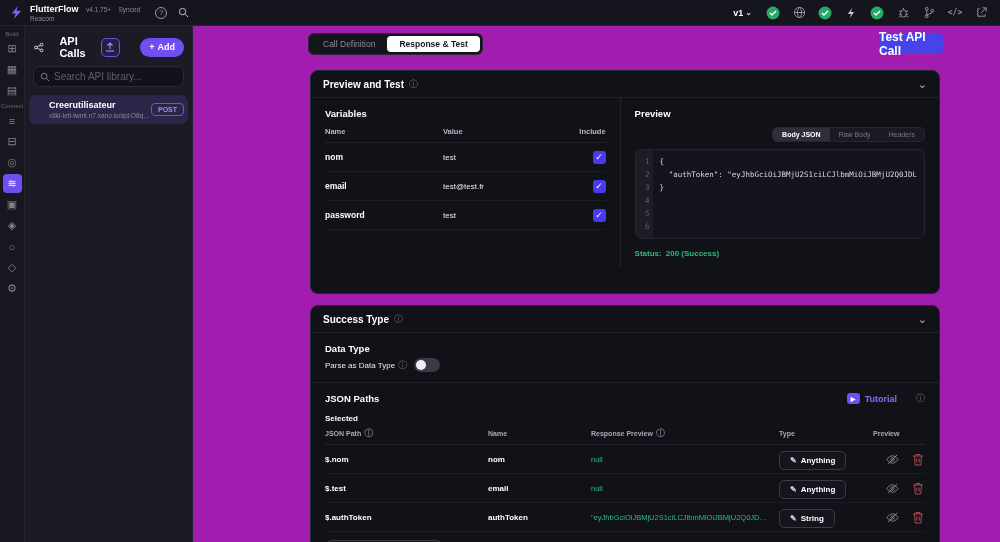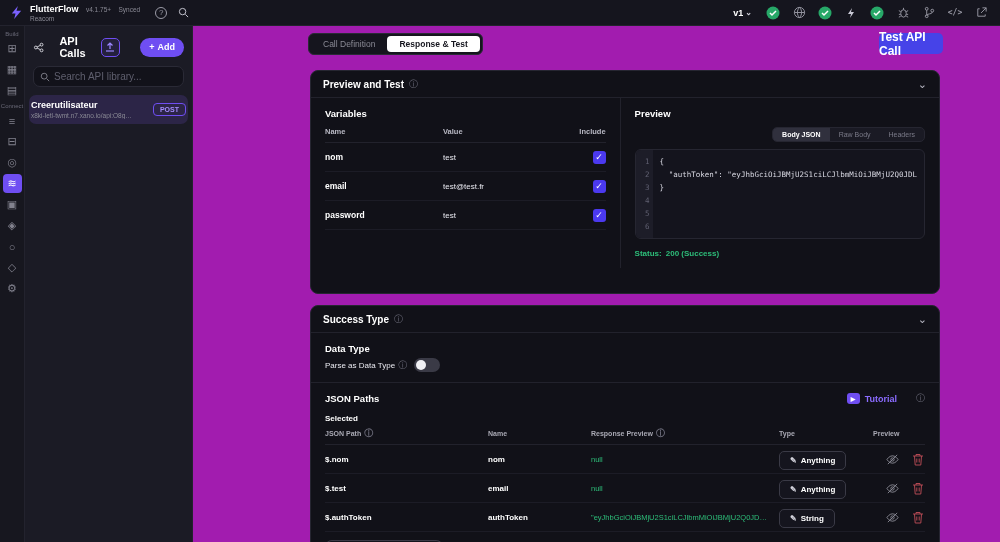--- a/index.html
+++ b/index.html
@@ -27,21 +27,21 @@
 
   
   .panel{position:absolute;left:25px;top:26px;width:168px;bottom:0;background:#1b1b25;border-right:1px solid #23232e}
   .panel-header{display:flex;align-items:center;padding:9px 8px 7px 8px;gap:15px}
   .panel-title{font-size:11px;font-weight:bold;color:#fff;flex:1}
   .upload-btn{width:22px;height:19px;border:1px solid #6f4ef2;border-radius:5px;background:rgba(111,78,242,.12);display:flex;align-items:center;justify-content:center;cursor:pointer}
   .add-btn{height:19px;background:#6f4ef2;border-radius:11px;display:flex;align-items:center;gap:3px;padding:0 9px;color:#fff;font-size:9px;font-weight:bold;margin-left:5px;cursor:pointer}
   .search-box{margin:0 8px 8px 8px;height:21px;background:#12121a;border:1px solid #2a2a36;border-radius:7px;display:flex;align-items:center;padding:0 6px;gap:4px}
   .search-box input{background:transparent;border:none;outline:none;color:#d5d5de;font-size:10px;width:120px;font-family:"Liberation Sans",sans-serif}
   .search-box input::placeholder{color:#5f5f6e}
-  .api-item{margin:2px 4px;padding:5px 2px;border-radius:7px;display:flex;align-items:center;justify-content:space-between;cursor:pointer}
+  .api-item{margin:2px 4px;padding:5px 20px;border-radius:7px;display:flex;align-items:center;justify-content:space-between;cursor:pointer}
   .api-item.selected{background:#2c2547}
   .api-item-name{font-size:9px;font-weight:bold;color:#fff}
   .api-item-url{font-size:6.5px;color:#8a8a95;max-width:102px;overflow:hidden;text-overflow:ellipsis;white-space:nowrap;margin-top:2px}
   .post-badge{font-size:7px;font-weight:bold;color:#a48cff;border:1px solid #6f4ef2;border-radius:4px;padding:2px 6px}
 
   
   .main{position:absolute;left:193px;top:26px;right:0;bottom:0;background:#a21caf;overflow:hidden}
   .seg-tabs{position:absolute;left:115px;top:7px;height:22px;display:flex;align-items:center;background:#15151e;border:1px solid #2a2a36;border-radius:6px;padding:2px}
   .seg-tab{font-size:8.5px;padding:3px 12px;border-radius:4px;color:#8a8a95;cursor:pointer;white-space:nowrap}
   .seg-tab.active{background:#fff;color:#15151e;font-weight:bold}

